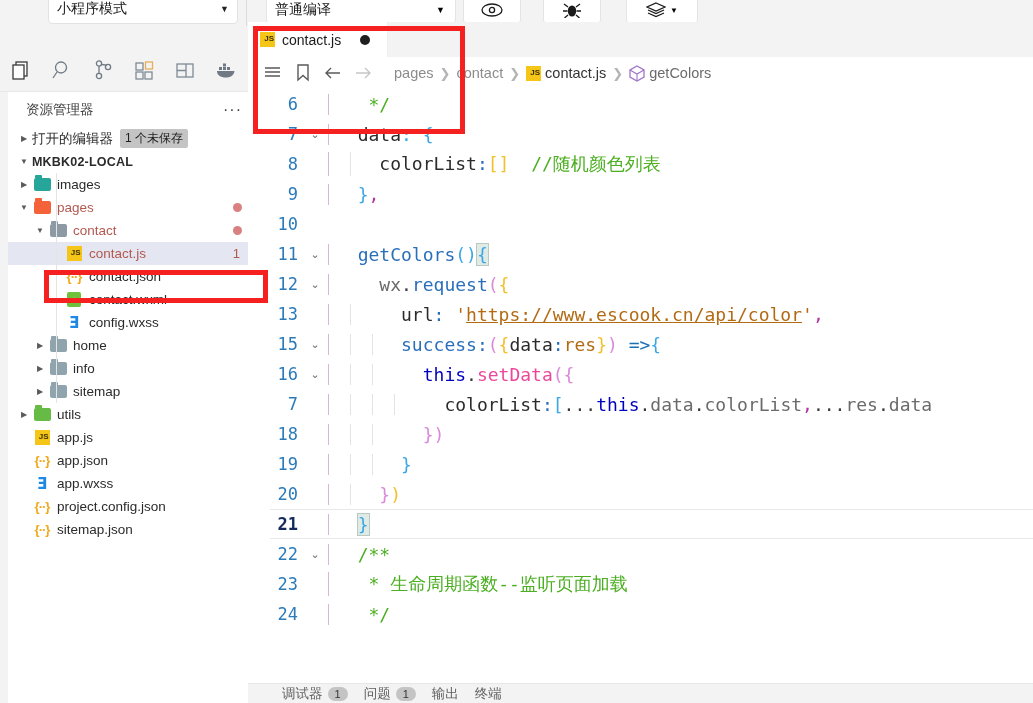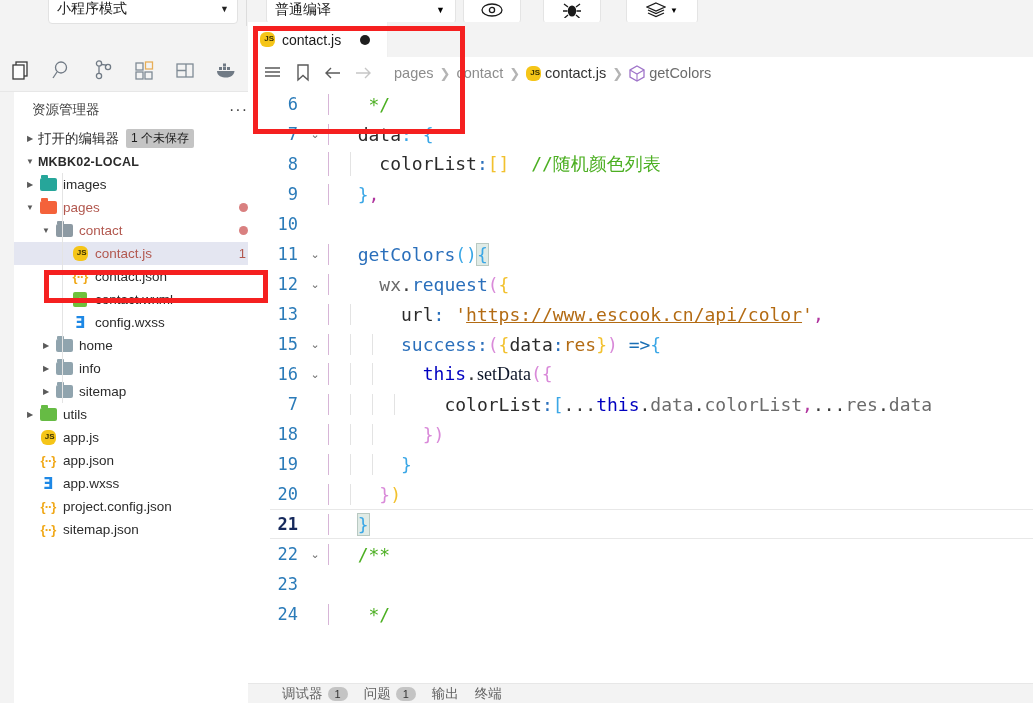--- a/index.html
+++ b/index.html
@@ -45,21 +45,21 @@
     background: #f3f3f3; display: flex; align-items: center;
     border-bottom: 1px solid #e7e7e7;
   }
   .act-icon {
     width: 41px; height: 44px; display: flex; align-items: center; justify-content: center;
     opacity: .85;
   }
 
   
   .sidebar {
-    position: absolute; left: 14px; top: 92px; width: 248px; height: 611px;
+    position: absolute; left: 8px; top: 92px; width: 248px; height: 611px;
     background: #ffffff; overflow: hidden;
   }
   .sb-header {
     height: 35px; display: flex; align-items: center; padding: 0 14px 0 18px;
     font-size: 13.5px; color: #3b3b3b;
   }
   .sb-header .dots { margin-left: auto; font-size: 16px; color: #424242; letter-spacing: 1px; }
 
   .sb-row {
     height: 23px; display: flex; align-items: center; font-size: 13.5px;
@@ -90,21 +90,21 @@
   
   .fold { width: 17px; height: 13px; border-radius: 2px; position: relative; }
   .fold::before { content: ""; position: absolute; left: 1px; top: -3px; width: 7px; height: 3px; border-radius: 1px 1px 0 0; background: inherit; }
   .fold-gray { background: #90a4ae; }
   .fold-teal { background: #26a69a; }
   .fold-orange { background: #f4623a; }
   .fold-green { background: #66bb44; }
   .fold-plain { background: #8d9aa3; }
 
   .jsico {
-    width: 15px; height: 15px; background: #f5c518; border-radius: 6px;
+    width: 15px; height: 15px; background: #f5c518; border-radius: 0;
     color: #3b3000; font-size: 8px; font-weight: bold; display: flex;
     align-items: center; justify-content: flex-end; padding: 0 1px 1px 0;
     line-height: 1;
   }
   .jsonico { color: #f0a818; font-size: 13px; font-weight: bold; letter-spacing: -1px; }
   .wxmlico { width: 14px; height: 15px; background: #6fc13c; border-radius: 2px; color: #fff; font-size: 8px; display: flex; align-items: center; justify-content: center; }
   .wxssico { color: #1e88e5; font-size: 15px; font-weight: bold; font-family: "DejaVu Sans", sans-serif; }
   .eslintico { width: 15px; height: 15px; border: 2.5px solid #4b32c3; border-radius: 50%; }
   .eslintico::after { content: ""; display: block; width: 5px; height: 5px; border-radius: 50%; background: #4b32c3; margin: 2px auto; }
 
@@ -154,21 +154,21 @@
   .t-blue  { color: #2a6fbb; }
   .t-prop  { color: #2b2b2b; }
   .t-punc  { color: #3b3b3b; }
   .t-br1   { color: #3ba7e6; }
   .t-br2   { color: #d98ad9; }
   .t-br3   { color: #f2c12e; }
   .t-str   { color: #b36b13; }
   .t-url   { color: #b36b13; text-decoration: underline; }
   .t-cmt   { color: #4caf22; }
   .t-var   { color: #6b6b6b; }
-  .t-obj   { color: #0f172a; font-family: Liberation Serif, serif; }
+  .t-obj   { color: #ec4899; }
   .t-mag   { color: #b0359e; }
   .t-arrow { color: #1a6fb5; }
   .t-res   { color: #b36b13; }
   .bracket-box { background: #e0ebe6; outline: 1px solid #b9c9c2; }
 
   
   .panelbar {
     position: absolute; left: 248px; bottom: 0; width: 785px; height: 20px;
     background: #f3f3f3; border-top: 1px solid #e7e7e7;
     display: flex; align-items: center; gap: 16px; padding-left: 34px;
@@ -566,20 +566,21 @@
 
       <div class="code-line">
         <span class="lnum">22</span>
         <span class="fold-chev">⌄</span>
         <span class="code-text"><span class="iguide ig-pink" style="left:2px"></span>  <span class="t-cmt">/**</span></span>
       </div>
 
       <div class="code-line">
         <span class="lnum">23</span>
         <span class="fold-chev"></span>
+        <span class="code-text"><span class="iguide ig-pink" style="left:2px"></span>   <span class="t-cmt">* 生命周期函数--监听页面加载</span></span>
       </div>
 
       <div class="code-line">
         <span class="lnum">24</span>
         <span class="fold-chev"></span>
         <span class="code-text"><span class="iguide ig-pink" style="left:2px"></span>   <span class="t-cmt">*/</span></span>
       </div>
     </div>
   </div>
 

